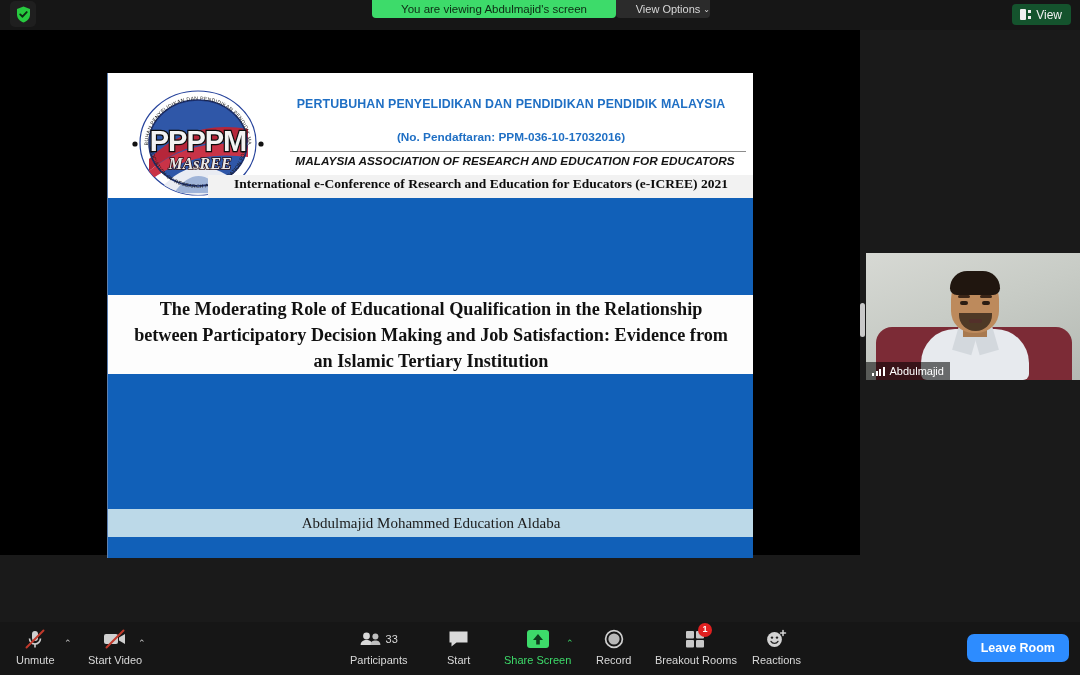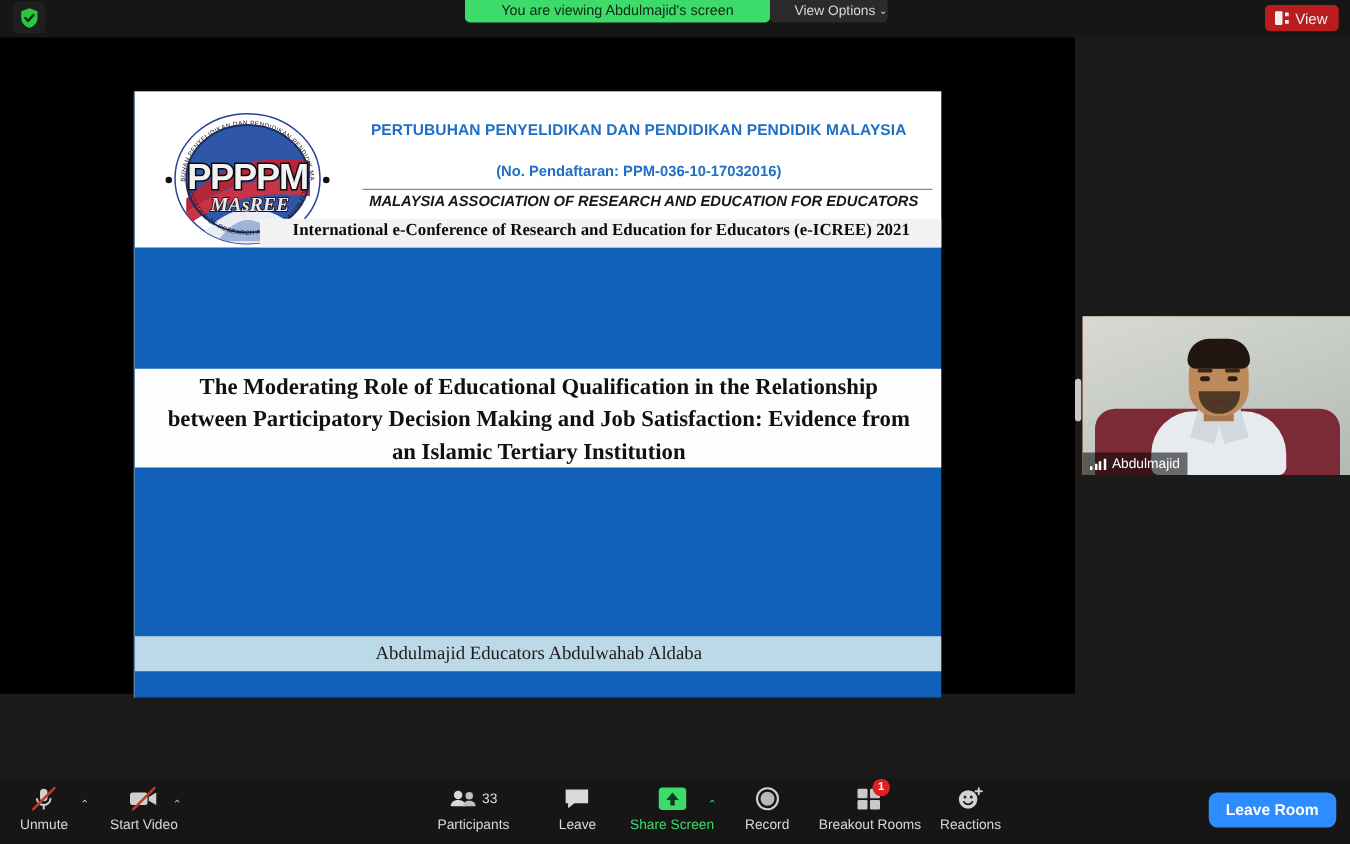--- a/index.html
+++ b/index.html
@@ -29,21 +29,21 @@
   }
   #view-options {
     position:absolute; left:616px; top:0px; width:94px; height:18px;
     background:#2b2b2b; color:#d8d8d8;
     font-size:11px; line-height:18px; text-align:right;
     border-bottom-left-radius:4px; border-bottom-right-radius:4px;
   }
   #view-options .chev { font-size:8px; margin-left:3px; position:relative; top:-1px;}
   #view-button {
     position:absolute; right:9px; top:4px; height:21px;
-    background:#b91c1c; border-radius:4px;
+    background:#14532d; border-radius:4px;
     display:flex; align-items:center; gap:5px;
     padding:0 9px 0 8px;
     font-size:12px; color:#f0f0f0;
   }
   .view-icon-shape {
     width:11px; height:11px; position:relative; display:inline-block;
   }
   .view-icon-shape .vi-a { position:absolute; left:0; top:0; width:6px; height:11px; background:#f0f0f0; border-radius:1px;}
   .view-icon-shape .vi-b { position:absolute; left:8px; top:1px; width:3px; height:3px; background:#f0f0f0;}
   .view-icon-shape .vi-c { position:absolute; left:8px; top:7px; width:3px; height:3px; background:#f0f0f0;}
@@ -287,21 +287,21 @@
       <div id="org-name-en">MALAYSIA ASSOCIATION OF RESEARCH AND EDUCATION FOR EDUCATORS</div>
       <div id="conference-bar"></div>
       <div id="conference-title">International e-Conference of Research and Education for Educators (e-ICREE) 2021</div>
     </div>
 
     <div id="title-block">
       <div id="slide-title">The Moderating Role of Educational Qualification in the Relationship between Participatory Decision Making and Job Satisfaction: Evidence from an Islamic Tertiary Institution</div>
     </div>
 
     <div id="author-band">
-      <div id="slide-author">Abdulmajid Educators Abdulwahab Aldaba</div>
+      <div id="slide-author">Abdulmajid Mohammed Education Aldaba</div>
     </div>
   </div>
 </div>
 
 <div id="video-drag-handle"></div>
 
 <div id="video-panel">
   <div id="video-frame">
     <div class="vid-wall"></div>
     <div class="vid-chair"></div>
@@ -368,21 +368,21 @@
     </span>
     <span class="tb-label">Participants</span>
   </div>
 
   <div class="tb-item" style="left:447px;">
     <span class="tb-icon">
       <svg width="21" height="18" viewBox="0 0 21 18" aria-hidden="true">
         <path d="M1.5 1.5 h18 v11 h-11 l-5 4 v-4 h-2 Z" fill="#d9d9d9"></path>
       </svg>
     </span>
-    <span class="tb-label">Leave</span>
+    <span class="tb-label">Start</span>
   </div>
 
   <div class="tb-item" style="left:504px;">
     <span class="tb-icon">
       <svg width="26" height="20" viewBox="0 0 26 20" aria-hidden="true">
         <rect x="2" y="1" width="22" height="18" rx="3" fill="#3ddb6a"></rect>
         <path d="M13 5 l5 6 h-3.2 v4.4 h-3.6 V11 H8 Z" fill="#0e3d1d"></path>
       </svg>
     </span>
     <span class="tb-label" style="color:#3ddb6a;">Share Screen</span>

